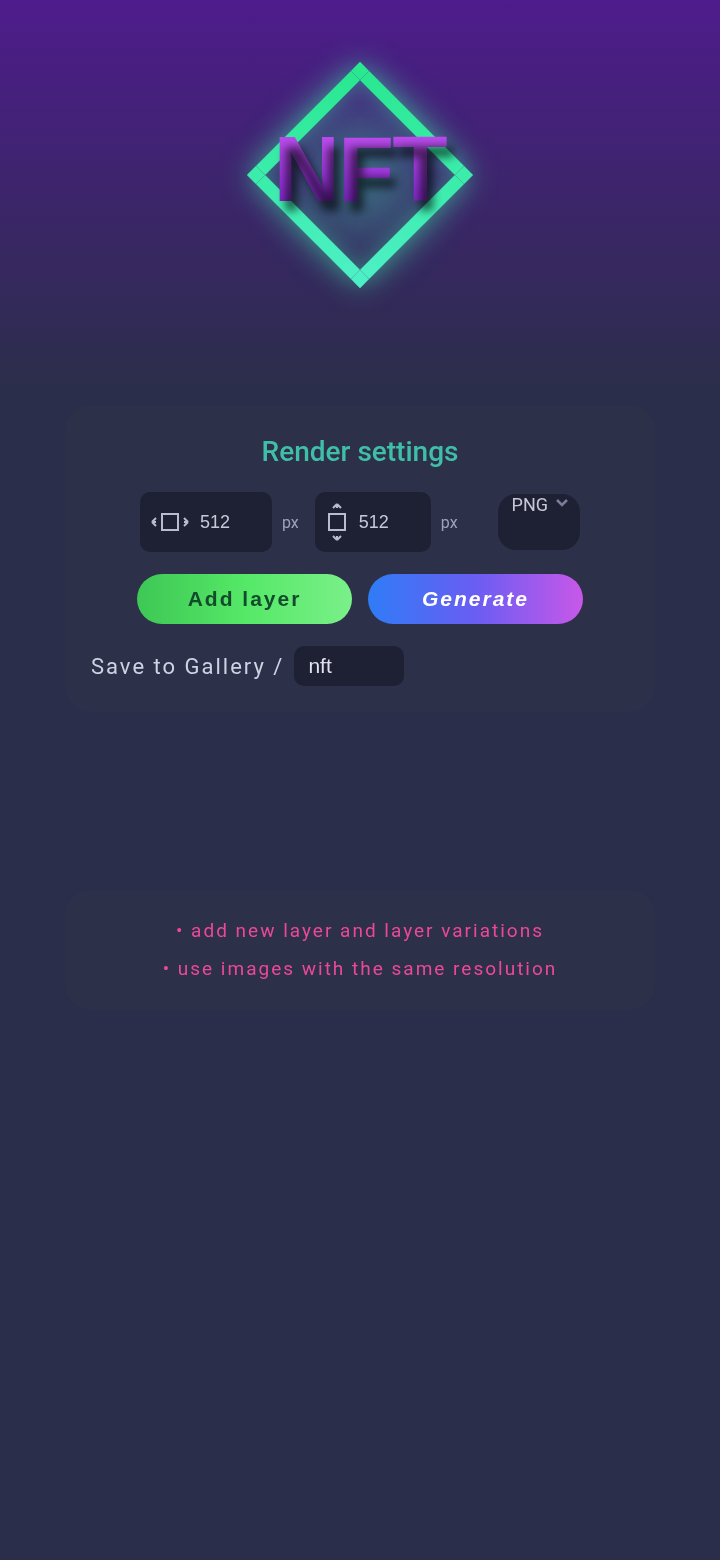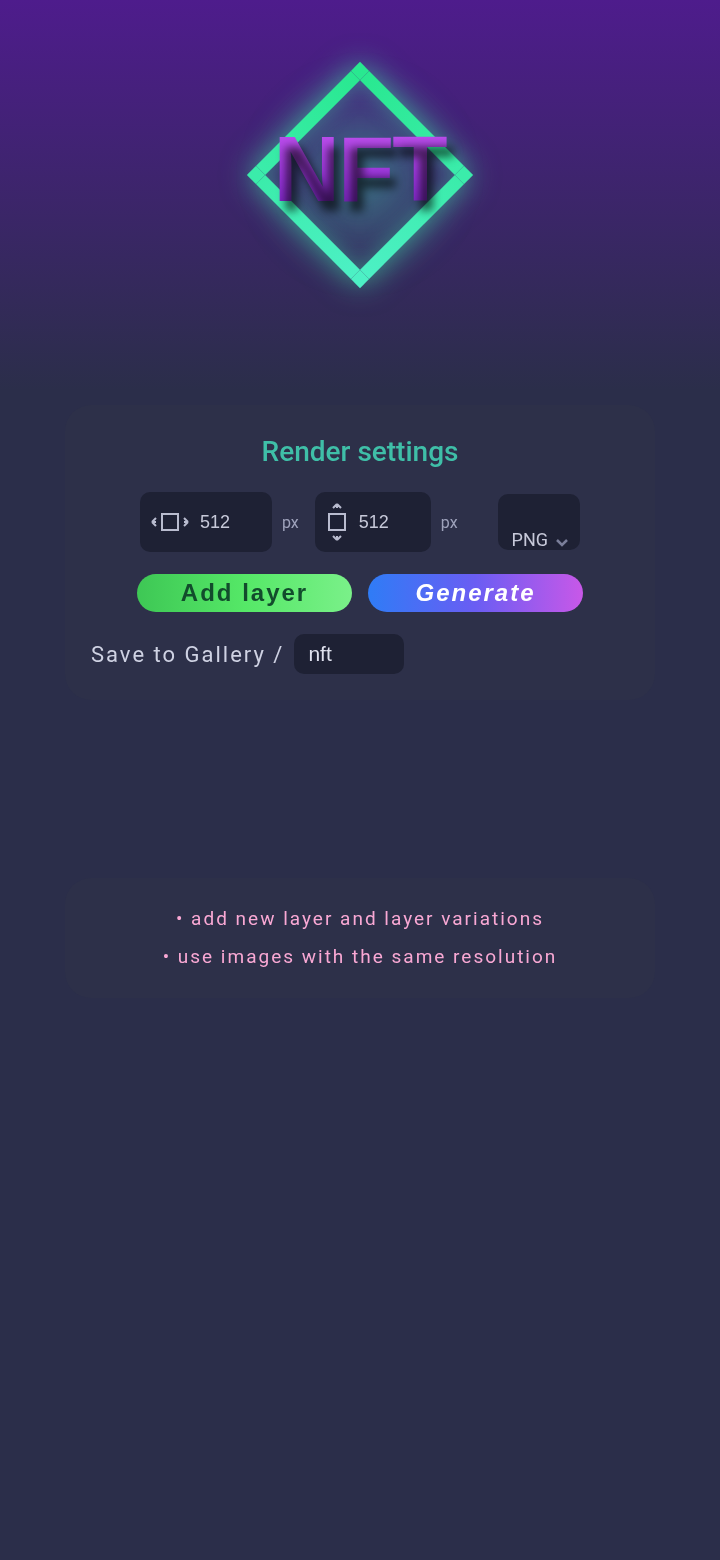--- a/index.html
+++ b/index.html
@@ -105,42 +105,42 @@
     margin-right: 6px;
   }
   .icon {
     stroke: #b9bccf;
     fill: none;
     stroke-width: 2;
   }
 
   .select-box {
     background: #1e2134;
-    border-radius: 10px;
+    border-radius: 18px;
     height: 56px;
     display: flex;
-    align-items: flex-end;
+    align-items: flex-start;
     padding: 0 10px 0 14px;
     gap: 6px;
     margin-left: 24px;
   }
   .select-box span { color: #c7c9d9; font-size: 18px; }
 
   .btn-row {
     display: flex;
     gap: 16px;
     justify-content: center;
     margin-bottom: 22px;
   }
   .btn {
     flex: 1;
-    height: 38px;
+    height: 50px;
     border: none;
     border-radius: 26px;
-    font-size: 24px;
+    font-size: 21px;
     font-weight: 600;
     letter-spacing: 2px;
     color: #fff;
     cursor: pointer;
     max-width: 215px;
   }
   .btn-add {
     background: linear-gradient(to right, #3ec755 0%, #55e867 50%, #7af089 100%);
     color: #124c2c;
   }
@@ -176,21 +176,21 @@
   }
 
   .tips {
     margin: 178px 65px 0 65px;
     background: #2d3049;
     border-radius: 26px;
     padding: 22px 20px;
     text-align: center;
   }
   .tips p {
-    color: #f9a8d4;
+    color: #ec4899;
     font-size: 19px;
     letter-spacing: 2px;
     line-height: 2.0;
   }
 </style>
 </head>
 <body>
 
 <div class="logo-wrap">
   <div class="logo">

